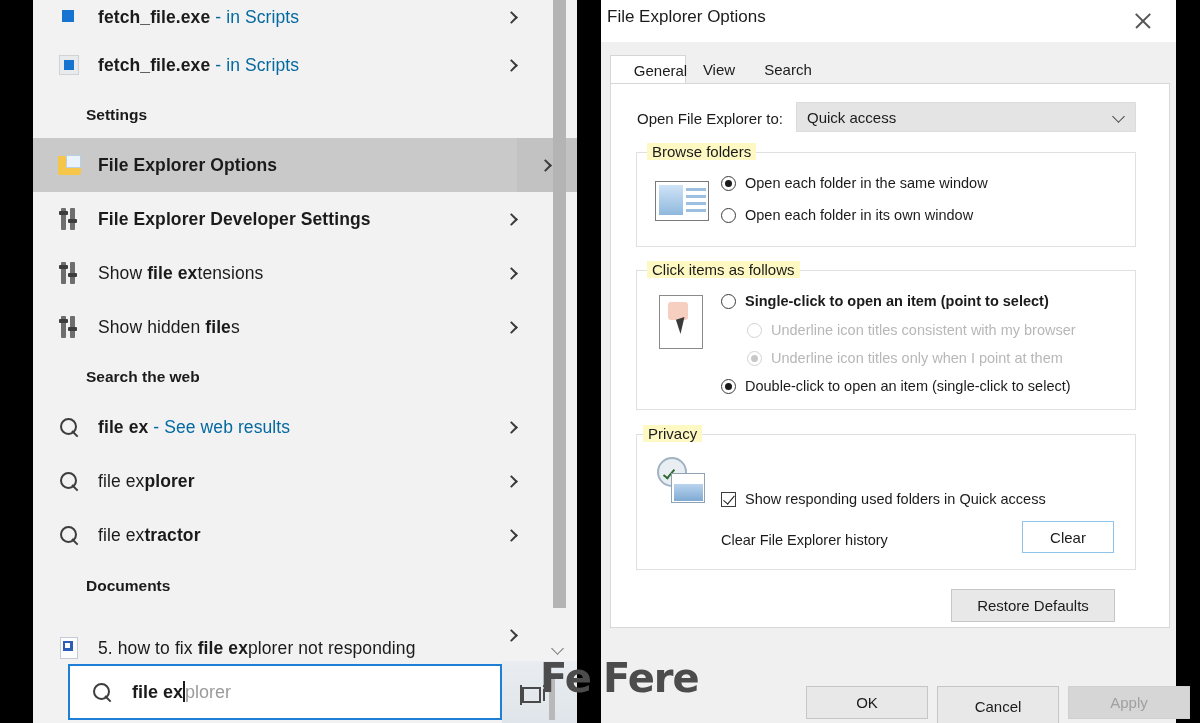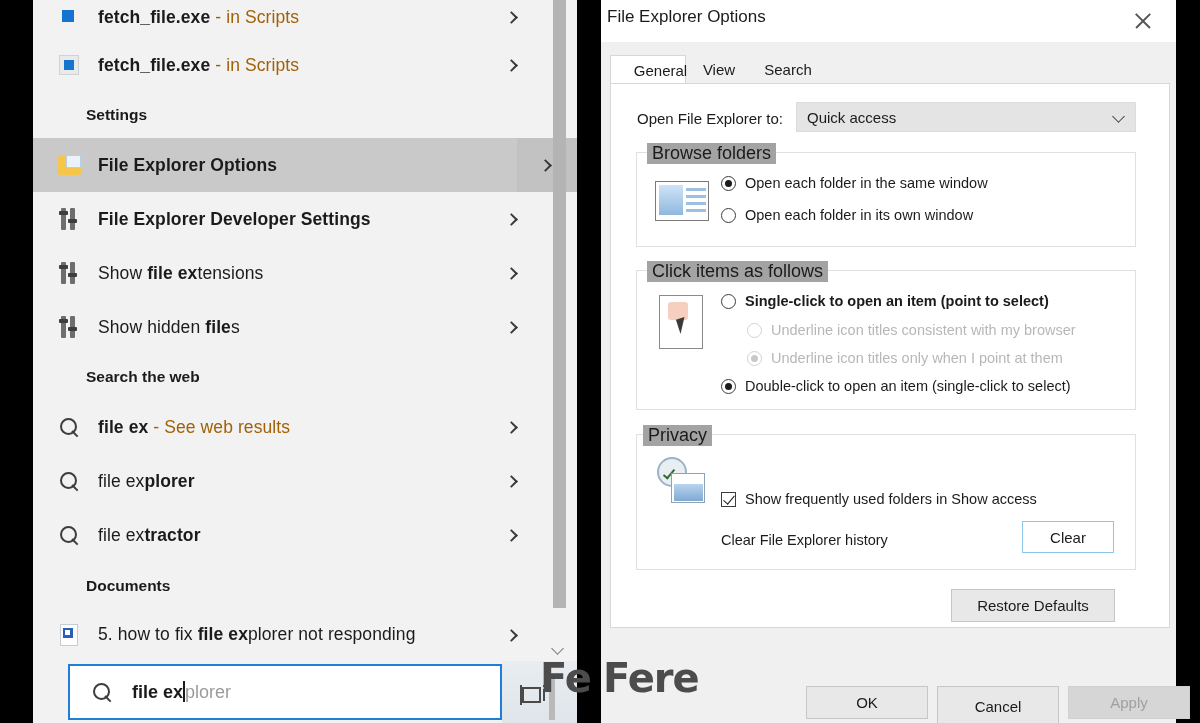--- a/index.html
+++ b/index.html
@@ -31,21 +31,21 @@
   .res-icon {
     width: 26px; min-width: 26px; height: 26px;
     display: flex; align-items: center; justify-content: center;
     margin-right: 16px;
   }
   .res-text {
     font-size: 17.5px; color: #1b1b1b; white-space: nowrap;
     letter-spacing: .1px;
   }
   .res-text b { font-weight: 700; }
-  .res-text .dim { color: #a16207; font-weight: 400; }
+  .res-text .dim { color: #0369a1; font-weight: 400; }
   .res-text .semi { font-weight: 400; }
   .chev-cell {
     position: absolute; right: 0; top: 0; width: 60px; height: 100%;
     display: flex; align-items: center; justify-content: center;
   }
   .chev {
     width: 9px; height: 9px;
     border-top: 2.1px solid #3a3a3a; border-right: 2.1px solid #3a3a3a;
     transform: rotate(45deg); margin-left: -3px;
   }
@@ -161,22 +161,22 @@
     display:flex;align-items:center;padding-left:10px;
   }
   #combo .cv{font-size:15px;color:#1b1b1b;}
   #combo .cchev{
     position:absolute;right:12px;top:9px;width:9px;height:9px;
     border-bottom:1.6px solid #444;border-right:1.6px solid #444;transform:rotate(45deg);
   }
 
   .grp{position:absolute;border:1px solid #e0e0e0;}
   .grp > .leg{
-    position:absolute;top:-10px;left:10px;background:#a3a3a3;padding:0 5px;
-    font-size:18px;color:#1b1b1b;
+    position:absolute;top:-10px;left:10px;background:#fef9c3;padding:0 5px;
+    font-size:15px;color:#1b1b1b;
   }
   .opt{position:absolute;display:flex;align-items:center;font-size:14.5px;color:#1b1b1b;white-space:nowrap;}
   .opt.dis{color:#b7b7b7;}
   .radio{
     width:15px;height:15px;min-width:15px;border:1.6px solid #3c3c3c;border-radius:50%;
     margin-right:9px;position:relative;background:#fff;
   }
   .radio.on::after{content:"";position:absolute;left:3px;top:3px;width:7px;height:7px;border-radius:50%;background:#1b1b1b;}
   .radio.dis{border-color:#d2d2d2;}
   .radio.dis.on::after{background:#c8c8c8;}
@@ -338,21 +338,21 @@
             <span class="mag"></span>
           </span>
         <span class="res-text"><span class="semi">file ex</span><b>tractor</b></span>
         <span class="chev-cell">
             <i class="chev"></i>
           </span>
       </div>
 
       <div class="group-head" style="top:577px">Documents</div>
 
-      <div class="res-row" style="top:608px;height:66px;align-items:flex-start;padding-top:14px">
+      <div class="res-row" style="top:608px;height:66px;align-items:center;padding-top:14px">
         <span class="res-icon">
             <span class="doc-ico"></span>
           </span>
         <span class="res-text" style="white-space:normal;width:330px;line-height:25px">
           <span class="semi">5. how to fix </span><b>file ex</b><span class="semi">plorer not</span>
           <span class="semi">responding</span>
         </span>
         <span class="chev-cell" style="height:54px">
             <i class="chev"></i>
           </span>
@@ -454,21 +454,21 @@
       <div class="grp" style="left:25px;top:350px;width:500px;height:136px">
         <span class="leg" style="left:6px">Privacy</span>
         <span class="ico-priv">
           <span class="clk">
               <span class="ck"></span>
             </span>
             <span class="pic"></span>
         </span>
         <div class="opt" style="left:84px;top:56px">
           <span class="cbx on"></span>
-          <span>Show frequently used folders in Show access</span>
+          <span>Show responding used folders in Quick access</span>
         </div>
         <div class="opt" style="left:84px;top:97px">Clear File Explorer history</div>
         <div class="btn accent" style="left:385px;top:86px;width:92px;height:32px">Clear</div>
       </div>
 
       <div class="btn" style="left:340px;top:505px;width:164px;height:33px">Restore Defaults</div>
     </div>
 
     <div id="dlg-footer">
       <div class="btn" style="left:205px;top:58px;width:122px;height:33px">OK</div>

